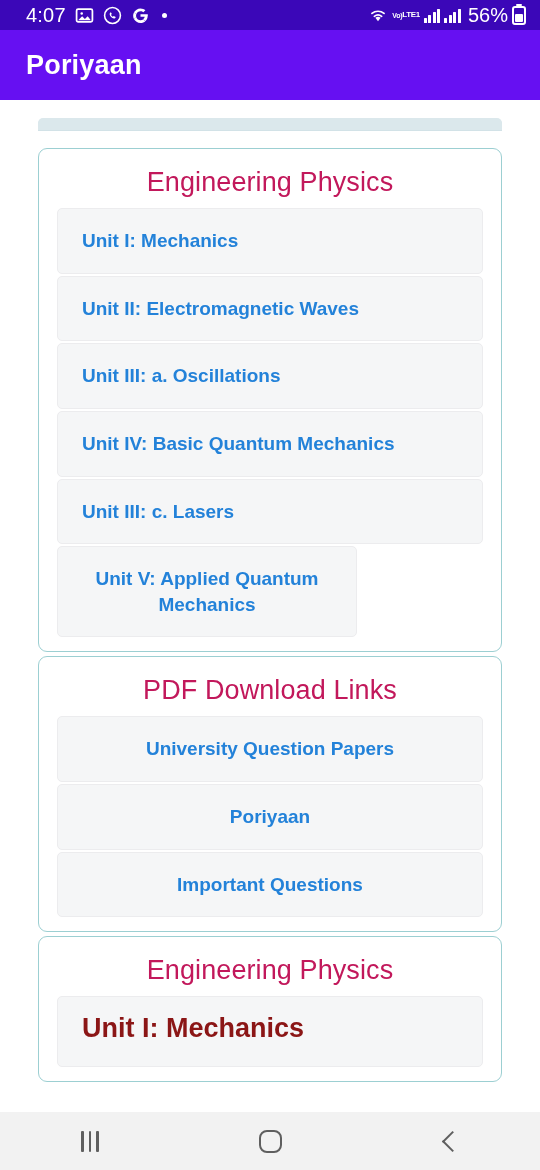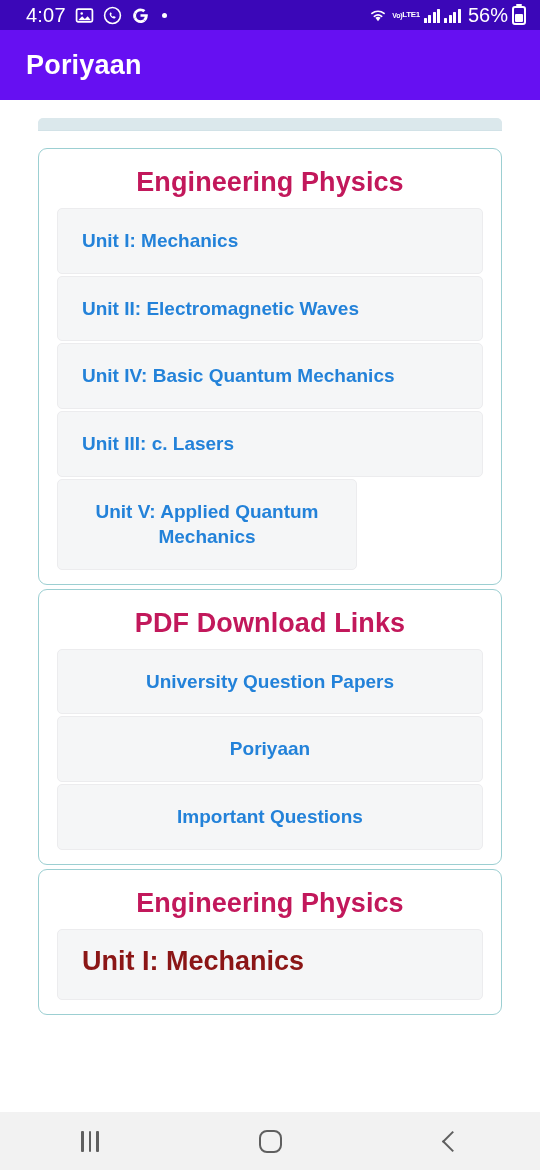--- a/index.html
+++ b/index.html
@@ -74,21 +74,21 @@
     border:1.6px solid #9ccfd2;
     border-radius:9px;
     background:#ffffff;
     padding:10px 18px 14px 18px;
   }
   .card + .card{ margin-top:4px; }
 
   .card-title{
     color:#c2185b;
     font-size:27px;
-    font-weight:700;
+    font-weight:400;
     text-align:center;
     padding:8px 0 10px 0;
     letter-spacing:.1px;
   }
 
   .list-item{
     background:#f5f6f7;
     border-radius:5px;
     border:1px solid #ececee;
     padding:19px 24px;
@@ -191,20 +191,21 @@
 </div>
 
 <div class="content">
 
   <div class="ghost-strip"></div>
 
   <div class="card">
     <div class="card-title">Engineering Physics</div>
     <div class="list-item">Unit I: Mechanics</div>
     <div class="list-item">Unit II: Electromagnetic Waves</div>
+    <div class="list-item">Unit III: a. Oscillations</div>
     <div class="list-item">Unit IV: Basic Quantum Mechanics</div>
     <div class="list-item">Unit III: c. Lasers</div>
     <div class="list-item" style="max-width:300px;text-align:center;">Unit V: Applied Quantum Mechanics</div>
   </div>
 
   <div class="card">
     <div class="card-title">PDF Download Links</div>
     <div class="list-item center">University Question Papers</div>
     <div class="list-item center">Poriyaan</div>
     <div class="list-item center">Important Questions</div>

